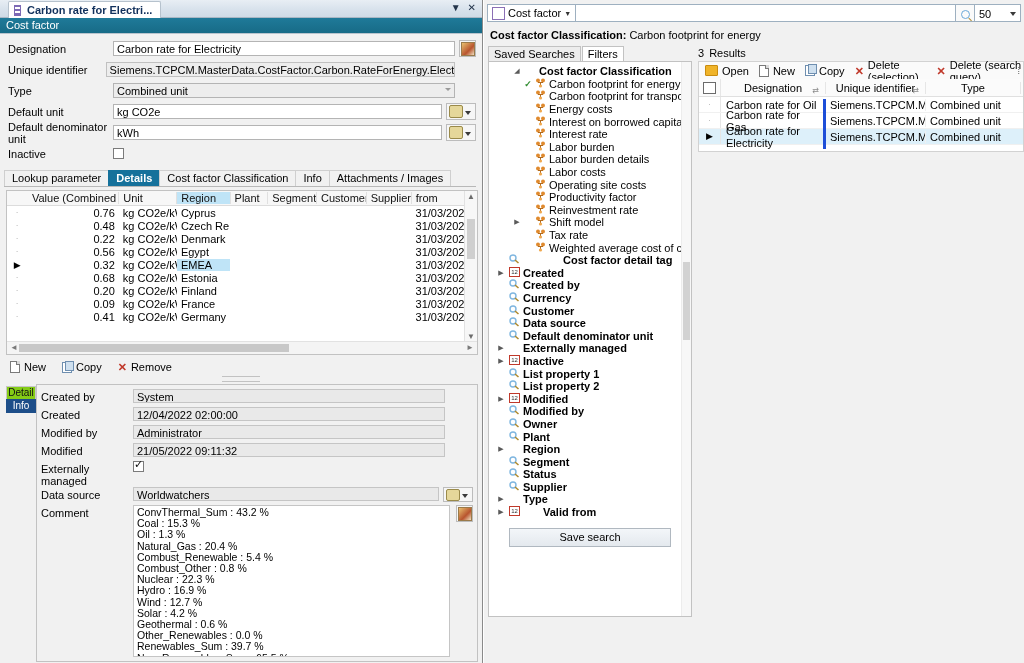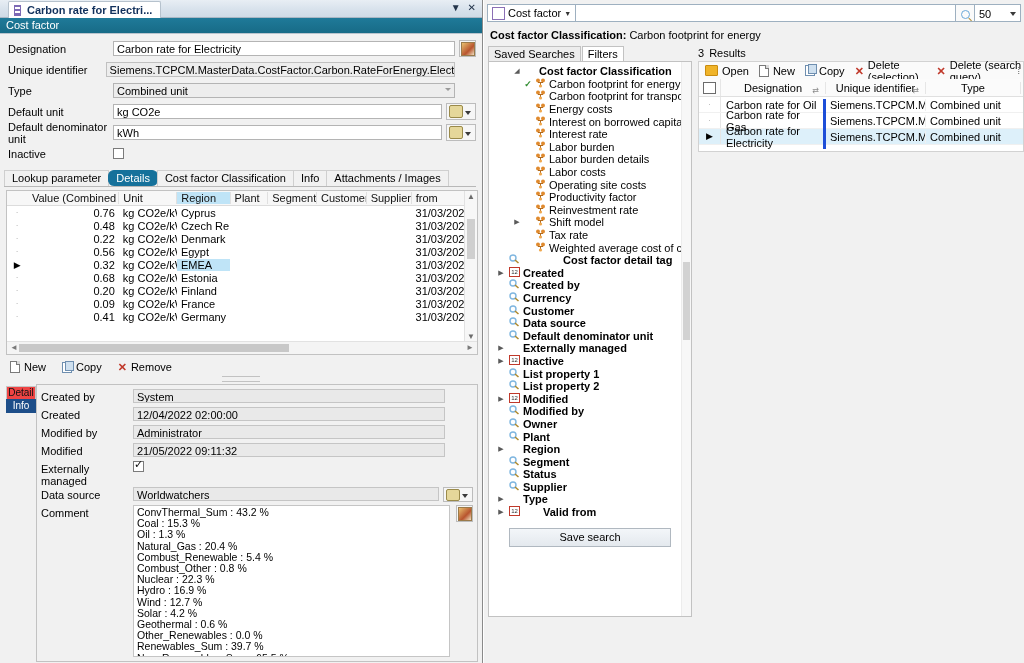--- a/index.html
+++ b/index.html
@@ -109,21 +109,21 @@
     margin: 3px 0 0 4px;
     border-bottom: 1px solid #b8b8b8;
     width: 472px;
   }
   .tab {
     height: 15px; line-height: 15px;
     padding: 0 7px; font-size: 11px;
     background: #f1f1f1; border: 1px solid #cfcfcf; border-bottom: none;
     margin-right: -1px; color: #000;
   }
-  .tab.active { background: #1d7ea8; background: #15719b; color: #fff; border-color: #15719b; font-weight: normal; border-radius: 6px; }
+  .tab.active { background: #1d7ea8; background: #15719b; color: #fff; border-color: #15719b; font-weight: bold; }
 
   
   .gridwrap {
     margin: 3px 4px 0 6px;
     height: 165px;
     border: 1px solid #c2c2c2;
     background: #fff;
     position: relative;
     box-sizing: border-box;
   }
@@ -169,21 +169,21 @@
   
   .actionbar { display: flex; align-items: center; gap: 16px; margin: 6px 0 0 10px; font-size: 11px; }
   .act { display: flex; align-items: center; gap: 4px; }
   .splitter { width: 38px; height: 4px; margin: 3px auto 1px auto; border-top: 1px solid #c2c2c2; border-bottom: 1px solid #c2c2c2; }
 
   
   .detailwrap { margin: 2px 4px 0 6px; display: flex; }
   .vtabs { width: 30px; padding-top: 2px; }
   .vtab {
     font-size: 10px; height: 12px; line-height: 12px; text-align: center;
-    border: 1px solid #c6c6c6; background: #ef4444; margin-bottom: -1px; color: #111;
+    border: 1px solid #c6c6c6; background: #84cc16; margin-bottom: -1px; color: #111;
   }
   .vtab.active { background: #1b3f73; background: #1d4e89; color: #fff; border-color: #1d4e89; }
   .detailbox { flex: 1; border: 1px solid #c2c2c2; background: #f1f1f1; padding: 4px 4px 4px 4px; }
   .drow { display: flex; align-items: flex-start; min-height: 18px; }
   .dlabel { width: 92px; font-size: 11px; padding-top: 2px; }
   .dinput {
     flex: 1; height: 14px; line-height: 14px;
     background: #e9e9e9; border: 1px solid #c5c5c5;
     font-size: 11px; padding: 0 3px; box-sizing: border-box;
     white-space: nowrap; overflow: hidden;

